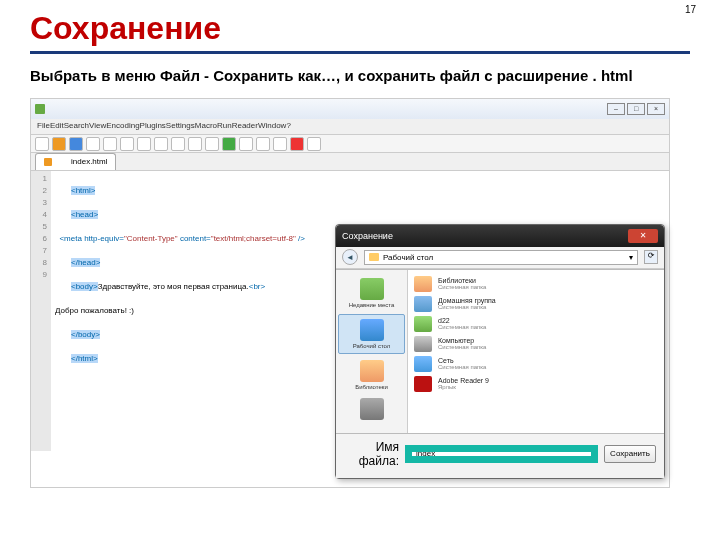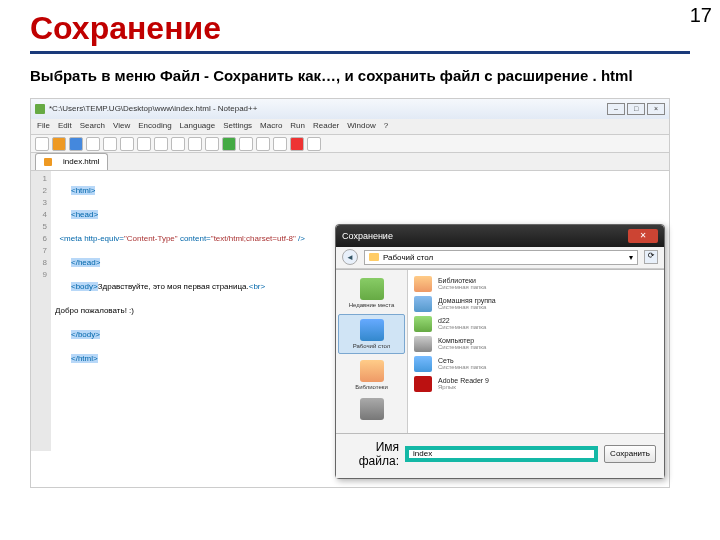--- a/index.html
+++ b/index.html
@@ -1,32 +1,32 @@
 <!DOCTYPE html>
 <html><head>
 <meta charset="utf-8">
 <style>
   * { box-sizing: border-box; margin: 0; padding: 0; font-family: Arial, sans-serif; }
   body { width: 720px; height: 540px; background: #fff; position: relative; overflow: hidden; }
   .slide { padding: 10px 30px; }
-  .page-num { position: absolute; top: 4px; right: 8px; font-size: 20px; }
+  .page-num { position: absolute; top: 4px; right: 24px; font-size: 10px; }
   .title { color: #c00000; font-size: 32px; font-weight: bold; border-bottom: 3px solid #1a3a7a; padding-bottom: 4px; margin-bottom: 12px; }
   .subtitle { font-size: 15px; font-weight: bold; margin-bottom: 12px; line-height: 1.3; }
   .screenshot-area { position: relative; width: 640px; height: 390px; border: 1px solid #ccc; background: linear-gradient(#d8e6f4,#cfe0f0 30px,#fff 30px); }
 
   
   .npp-titlebar { height: 20px; background: linear-gradient(#f5f8fc,#e2eaf5); display: flex; align-items: center; font-size: 8px; padding: 0 4px; color: #333; }
   .npp-titlebar .spacer { flex: 1; }
   .win-btn { width: 18px; height: 12px; border: 1px solid #888; margin-left: 2px; background: #eaf0f8; font-size: 7px; text-align: center; line-height: 10px; }
-  .npp-menubar { height: 16px; background: #f0f0f0; display: flex; gap: 8px; font-size: 8px; padding: 2px 6px; color: #333; border-bottom: 1px solid #ccc; }
+  .npp-menubar { height: 16px; background: #f0f0f0; display: flex; font-size: 8px; padding: 2px 6px; color: #333; border-bottom: 1px solid #ccc; }
   .npp-toolbar { height: 18px; background: #f5f5f5; display: flex; gap: 3px; padding: 2px 4px; border-bottom: 1px solid #ccc; }
   .tb-btn { width: 14px; height: 14px; border: 1px solid #bbb; background: #fff; border-radius: 2px; }
   .tb-btn.red { background: #e33; } .tb-btn.blue { background: #48d; } .tb-btn.green { background: #4a4; } .tb-btn.orange { background: #e92; }
   .npp-tabs { height: 18px; background: #f0f0f0; display: flex; padding-left: 4px; border-bottom: 1px solid #ccc; }
-  .npp-tab { background: #fff; border: 1px solid #aaa; border-bottom: none; font-size: 8px; padding: 2px 8px; border-radius: 3px 3px 0 0; display: flex; align-items: center; gap: 11px; }
+  .npp-tab { background: #fff; border: 1px solid #aaa; border-bottom: none; font-size: 8px; padding: 2px 8px; border-radius: 3px 3px 0 0; display: flex; align-items: center; gap: 19px; }
   .tab-icon { width: 8px; height: 8px; background: #e92; border-radius: 1px; }
   .npp-editor { display: flex; height: 280px; background: #fff; font-family: Consolas, monospace; font-size: 8px; }
   .gutter { width: 20px; background: #e8e8e8; text-align: right; padding: 2px 4px; color: #888; line-height: 12px; }
   .code { padding: 2px 4px; line-height: 12px; white-space: pre; }
   .code .tag { color: #06a; } .code .txt { color: #000; } .code .str { color: #a33; } .code .hl { background: #b8d8f8; margin-left: 16px; }
 
   
   .save-dlg { position: absolute; right: 4px; top: 125px; width: 330px; height: 255px; background: #f3f3f3; border: 1px solid #666; box-shadow: 2px 2px 6px rgba(0,0,0,0.3); border-radius: 4px; display: flex; flex-direction: column; }
   .dlg-title { height: 22px; background: linear-gradient(#3a3a3a,#1a1a1a); color: #fff; font-size: 9px; display: flex; align-items: center; padding: 0 6px; border-radius: 4px 4px 0 0; }
   .dlg-title .spacer { flex: 1; }
@@ -46,50 +46,49 @@
   .dlg-list { flex: 1; padding: 4px 6px; overflow: hidden; }
   .item { display: flex; align-items: center; gap: 6px; padding: 2px 0; font-size: 7px; color: #222; }
   .item-icon { width: 18px; height: 16px; border-radius: 2px; flex-shrink: 0; }
   .i-lib { background: linear-gradient(#fc8,#e96); } .i-home { background: linear-gradient(#8be,#59c); }
   .i-user { background: linear-gradient(#9d7,#6a4); } .i-pc { background: linear-gradient(#ccc,#888); }
   .i-net { background: linear-gradient(#7bf,#49d); } .i-adobe { background: #b11; }
   .item-sub { font-size: 6px; color: #888; }
   .dlg-bottom { padding: 6px 8px; background: #f3f3f3; }
   .field-row { display: flex; align-items: center; gap: 6px; margin-bottom: 4px; }
   .field-label { width: 55px; font-size: 12px; text-align: right; }
-  .field-input { flex: 1; border: 4px solid #14b8a6; background: #fff; font-size: 8px; padding: 2px 4px; height: 16px; }
+  .field-input { flex: 1; border: 7px solid #14b8a6; background: #fff; font-size: 8px; padding: 2px 4px; height: 16px; }
   .field-sel { flex: 1; border: 1px solid #888; background: #fff; font-size: 7px; padding: 2px 4px; height: 16px; display: flex; align-items: center; justify-content: space-between; }
   .dlg-btn { width: 52px; height: 18px; border: 1px solid #888; background: linear-gradient(#fdfdfd,#e5e5e5); font-size: 8px; border-radius: 2px; }
 
   .partial-banner { position: absolute; right: 12px; top: 180px; color: #1a3a7a; font-weight: bold; font-size: 14px; letter-spacing: 1px; }
 </style>
 </head>
 <body>
 
 <div class="slide">
   <div class="page-num">17</div>
   <div class="title">Сохранение</div>
   <div class="subtitle">Выбрать в меню Файл - Сохранить как…, и сохранить файл с расширение . html</div>
 
   <div class="screenshot-area">
     <div class="npp-titlebar">
       <span style="width:10px;height:10px;background:#6a4;margin-right:4px;border-radius:1px;"></span>
-      <span>*C:\Users\TEMP.UG\Desktop\www\index.html - Notepad++</span>
       <span class="spacer"></span>
       <span class="win-btn">–</span>
       <span class="win-btn">□</span>
       <span class="win-btn">×</span>
     </div>
     <div class="npp-menubar">
       <span>File</span>
       <span>Edit</span>
       <span>Search</span>
       <span>View</span>
       <span>Encoding</span>
-      <span>Language</span>
+      <span>Plugins</span>
       <span>Settings</span>
       <span>Macro</span>
       <span>Run</span>
       <span>Reader</span>
       <span>Window</span>
       <span>?</span>
     </div>
     <div class="npp-toolbar">
       <span class="tb-btn"></span>
       <span class="tb-btn orange"></span>

